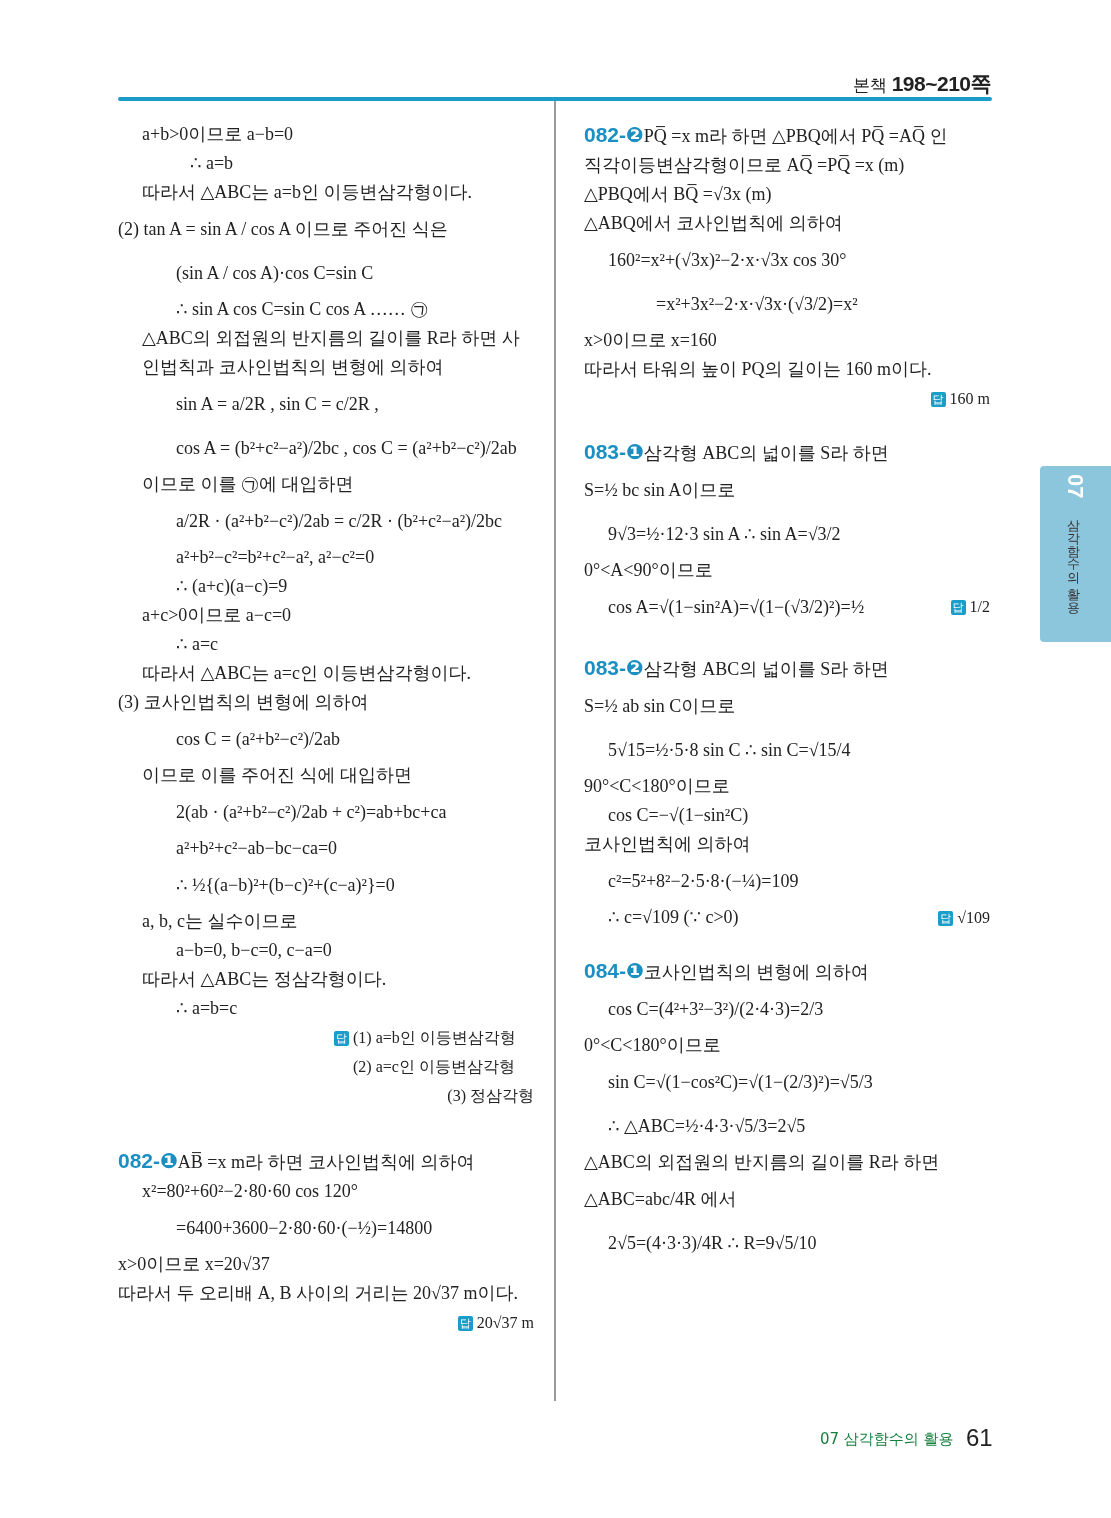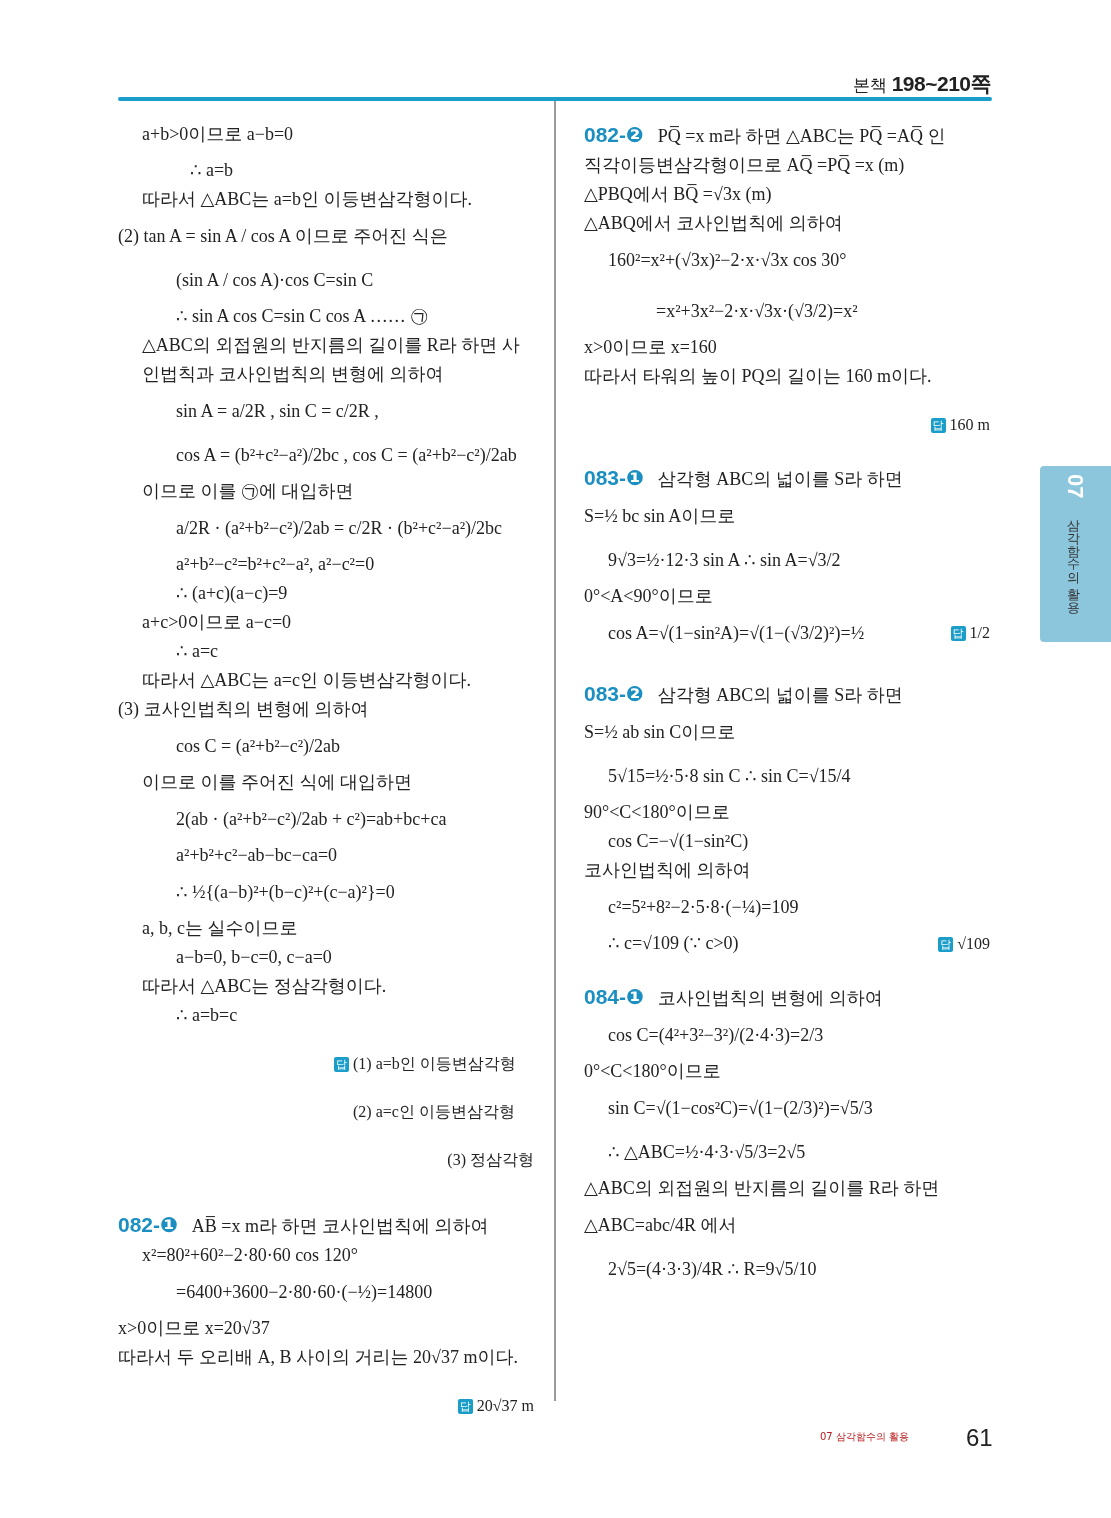--- a/index.html
+++ b/index.html
@@ -9,38 +9,38 @@
   .header-ref{position:absolute;right:120px;top:70px;font-size:17px;color:#222;text-align:center;}
   .header-ref .pages{font-size:21px;font-weight:bold;letter-spacing:-0.5px;}
   .top-rule{position:absolute;left:118px;top:97px;width:874px;height:4px;background:#1b9dc9;border-radius:2px;}
   .col-divider{position:absolute;left:554px;top:101px;width:2px;height:1300px;background:#9a9a9a;}
   .col{position:absolute;top:120px;font-size:18px;line-height:29px;}
   .col.left{left:118px;width:420px;}
   .col.right{left:584px;width:410px;}
   .line{position:relative;white-space:nowrap;min-height:29px;}
   .i1{padding-left:24px;}
   .i2{padding-left:58px;}
-  .i3{padding-left:72px;margin-top:7px;}
+  .i3{padding-left:72px;}
   .i4{padding-left:100px;}
-  .ans{text-align:right;padding-right:4px;font-size:16px;margin-top:19px;}
+  .ans{text-align:right;padding-right:4px;font-size:16px;}
   .ans-badge{display:inline-block;width:15px;height:15px;background:#1b9dc9;color:#fff;
      font-size:11px;line-height:15px;text-align:center;border-radius:2px;margin-right:4px;
      font-family:"DejaVu Sans",sans-serif;vertical-align:1px;}
   .prob-label{color:#1b8fc2;font-family:"Liberation Sans","DejaVu Sans",sans-serif;
-     font-weight:bold;font-size:21px;margin-right:14px;}
+     font-weight:bold;font-size:21px;margin-right:0;}
   .gap{height:24px;}
   .gap-lg{height:36px;}
   .tall{line-height:44px;min-height:44px;}
   .side-tab{position:absolute;left:1040px;top:466px;width:71px;height:176px;background:#8cc6dd;
      border-radius:4px 0 0 4px;}
   .side-tab .num{position:absolute;left:22px;top:8px;writing-mode:vertical-rl;color:#fff;
      font-family:"Liberation Sans","DejaVu Sans",sans-serif;font-weight:bold;font-size:22px;}
   .side-tab .title{position:absolute;left:24px;top:44px;writing-mode:vertical-rl;color:#333;
      font-family:"DejaVu Sans",sans-serif;font-size:13px;}
-  .footer-chapter{position:absolute;left:820px;top:1430px;font-size:10px;color:#b91c1c;
+  .footer-chapter{position:absolute;left:820px;top:1430px;font-size:15px;color:#15803d;
      font-family:"DejaVu Sans",sans-serif;}
   .footer-page{position:absolute;left:966px;top:1424px;font-size:24px;color:#222;
      font-family:"Liberation Sans","DejaVu Sans",sans-serif;}
 </style>
 </head>
 <body>
 
 <div class="header-ref sans">
   <span>본책</span>
   <span class="pages">198~210쪽</span>
@@ -96,21 +96,21 @@
   <div class="line i2 tall">=6400+3600−2·80·60·(−½)=14800</div>
   <div class="line">x&gt;0이므로      x=20√37</div>
   <div class="line">따라서 두 오리배 A, B 사이의 거리는 20√37 m이다.</div>
   <div class="line ans">
     <span class="ans-badge">답</span><span>20√37 m</span>
   </div>
 </div>
 
 <div class="col right">
   <div class="line">
-    <span class="prob-label">082-❷</span><span>PQ̅ =x m라 하면 △ABC는 PQ̅ =AQ̅ 인</span>
+    <span class="prob-label">082-❷</span><span>PQ̅ =x m라 하면 △PBQ에서 PQ̅ =AQ̅ 인</span>
   </div>
   <div class="line">직각이등변삼각형이므로      AQ̅ =PQ̅ =x (m)</div>
   <div class="line">△PBQ에서      BQ̅ =√3x (m)</div>
   <div class="line">△ABQ에서 코사인법칙에 의하여</div>
   <div class="line i1 tall">160²=x²+(√3x)²−2·x·√3x cos 30°</div>
   <div class="line i3 tall">=x²+3x²−2·x·√3x·(√3/2)=x²</div>
   <div class="line">x&gt;0이므로      x=160</div>
   <div class="line">따라서 타워의 높이 PQ의 길이는 160 m이다.</div>
   <div class="line ans">
     <span class="ans-badge">답</span><span>160 m</span>

